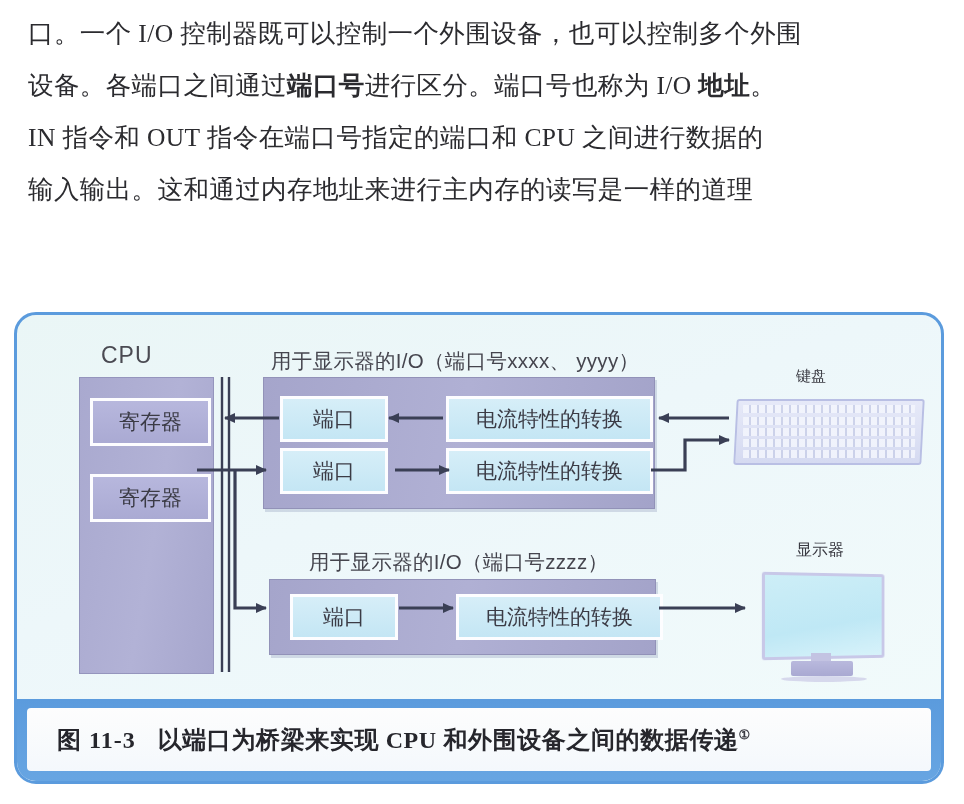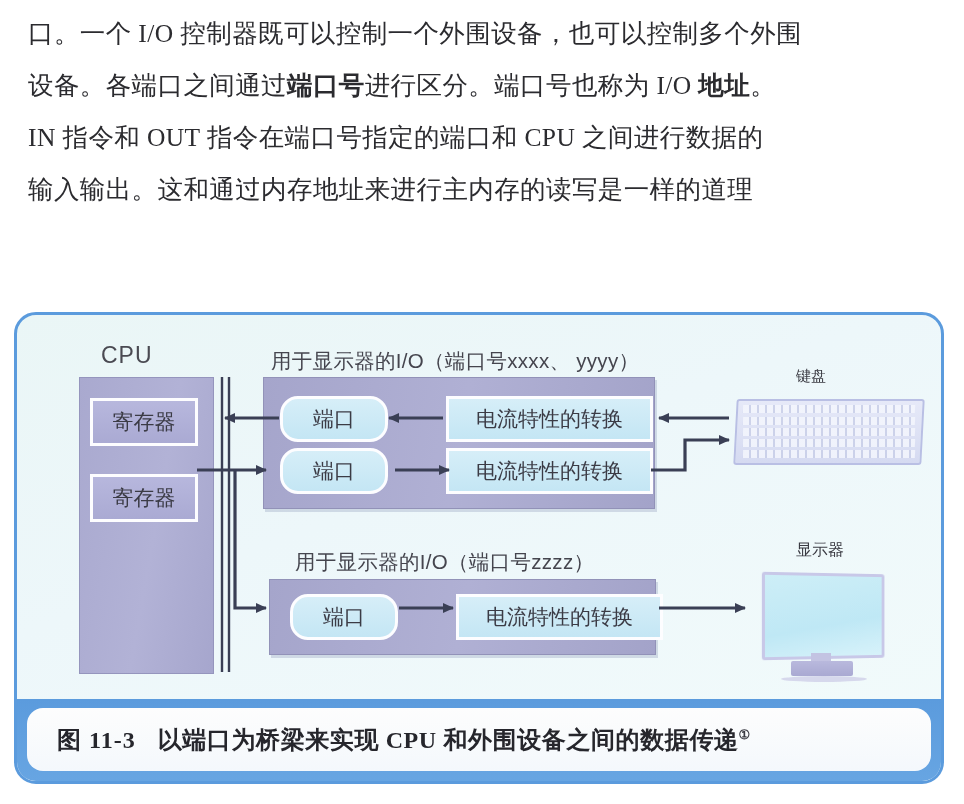--- a/index.html
+++ b/index.html
@@ -71,60 +71,60 @@
   #cpu-box {
     position: absolute;
     left: 62px; top: 62px;
     width: 133px; height: 295px;
     background: linear-gradient(100deg, #a9a9cf 0%, #b2b2d6 55%, #a6a6cd 100%);
     border: 1px solid #9595bd;
   }
   .reg {
     position: absolute;
     left: 10px;
-    width: 108px; height: 48px;
+    width: 121px; height: 48px;
     background: linear-gradient(180deg, #b7b7dd 0%, #aaaad3 100%);
     border: 3px solid #fdfdff;
     box-sizing: border-box;
     display: flex; align-items: center; justify-content: center;
     font-size: 21px;
     color: #3b3b45;
   }
   #reg1 { top: 20px; }
   #reg2 { top: 96px; }
 
   
   .io-title {
     font-size: 20.5px;
     color: #45454e;
     letter-spacing: 0.3px;
   }
   #io1-title { left: 254px; top: 32px; }
-  #io2-title { left: 278px; top: 233px; }
+  #io2-title { left: 292px; top: 233px; }
 
   .io-box {
     position: absolute;
     background: linear-gradient(100deg, #a5a5cb 0%, #b0b0d4 50%, #a3a3c9 100%);
     border: 1px solid #9292b8;
     box-shadow: 2px 3px 0 rgba(150,160,190,0.35);
   }
   #io-box-1 { left: 246px; top: 62px; width: 390px; height: 130px; }
   #io-box-2 { left: 252px; top: 264px; width: 385px; height: 74px; }
 
   .port, .conv {
     position: absolute;
     background: linear-gradient(180deg, #d6eef8 0%, #c4e6f4 100%);
     border: 3px solid #fdfdff;
     box-sizing: border-box;
     display: flex; align-items: center; justify-content: center;
     font-size: 21px;
     color: #3b3b45;
     white-space: nowrap;
   }
-  .port { width: 108px; height: 46px; border-radius: 18px; }
+  .port { width: 108px; height: 46px; }
   .conv { width: 207px; height: 46px; }
 
   #io1-port1 { left: 16px; top: 18px; }
   #io1-port2 { left: 16px; top: 70px; }
   #io1-conv1 { left: 182px; top: 18px; }
   #io1-conv2 { left: 182px; top: 70px; }
   #io2-port1 { left: 20px; top: 14px; }
   #io2-conv1 { left: 186px; top: 14px; }
 
   
@@ -209,21 +209,21 @@
     display: flex;
     align-items: center;
     justify-content: center;
     box-sizing: border-box;
     padding: 9px 10px 10px 10px;
   }
   #caption-inner {
     width: 100%;
     height: 100%;
     background: linear-gradient(180deg, #fdfdfd 0%, #f4f8fc 100%);
-    border-radius: 16px;
+    border-radius: 4px;
     display: flex;
     align-items: center;
     padding-left: 30px;
     box-sizing: border-box;
   }
   #caption-text {
     font-family: "Liberation Serif", "DejaVu Serif", serif;
     font-size: 24px;
     color: #26262c;
     letter-spacing: 0.6px;

